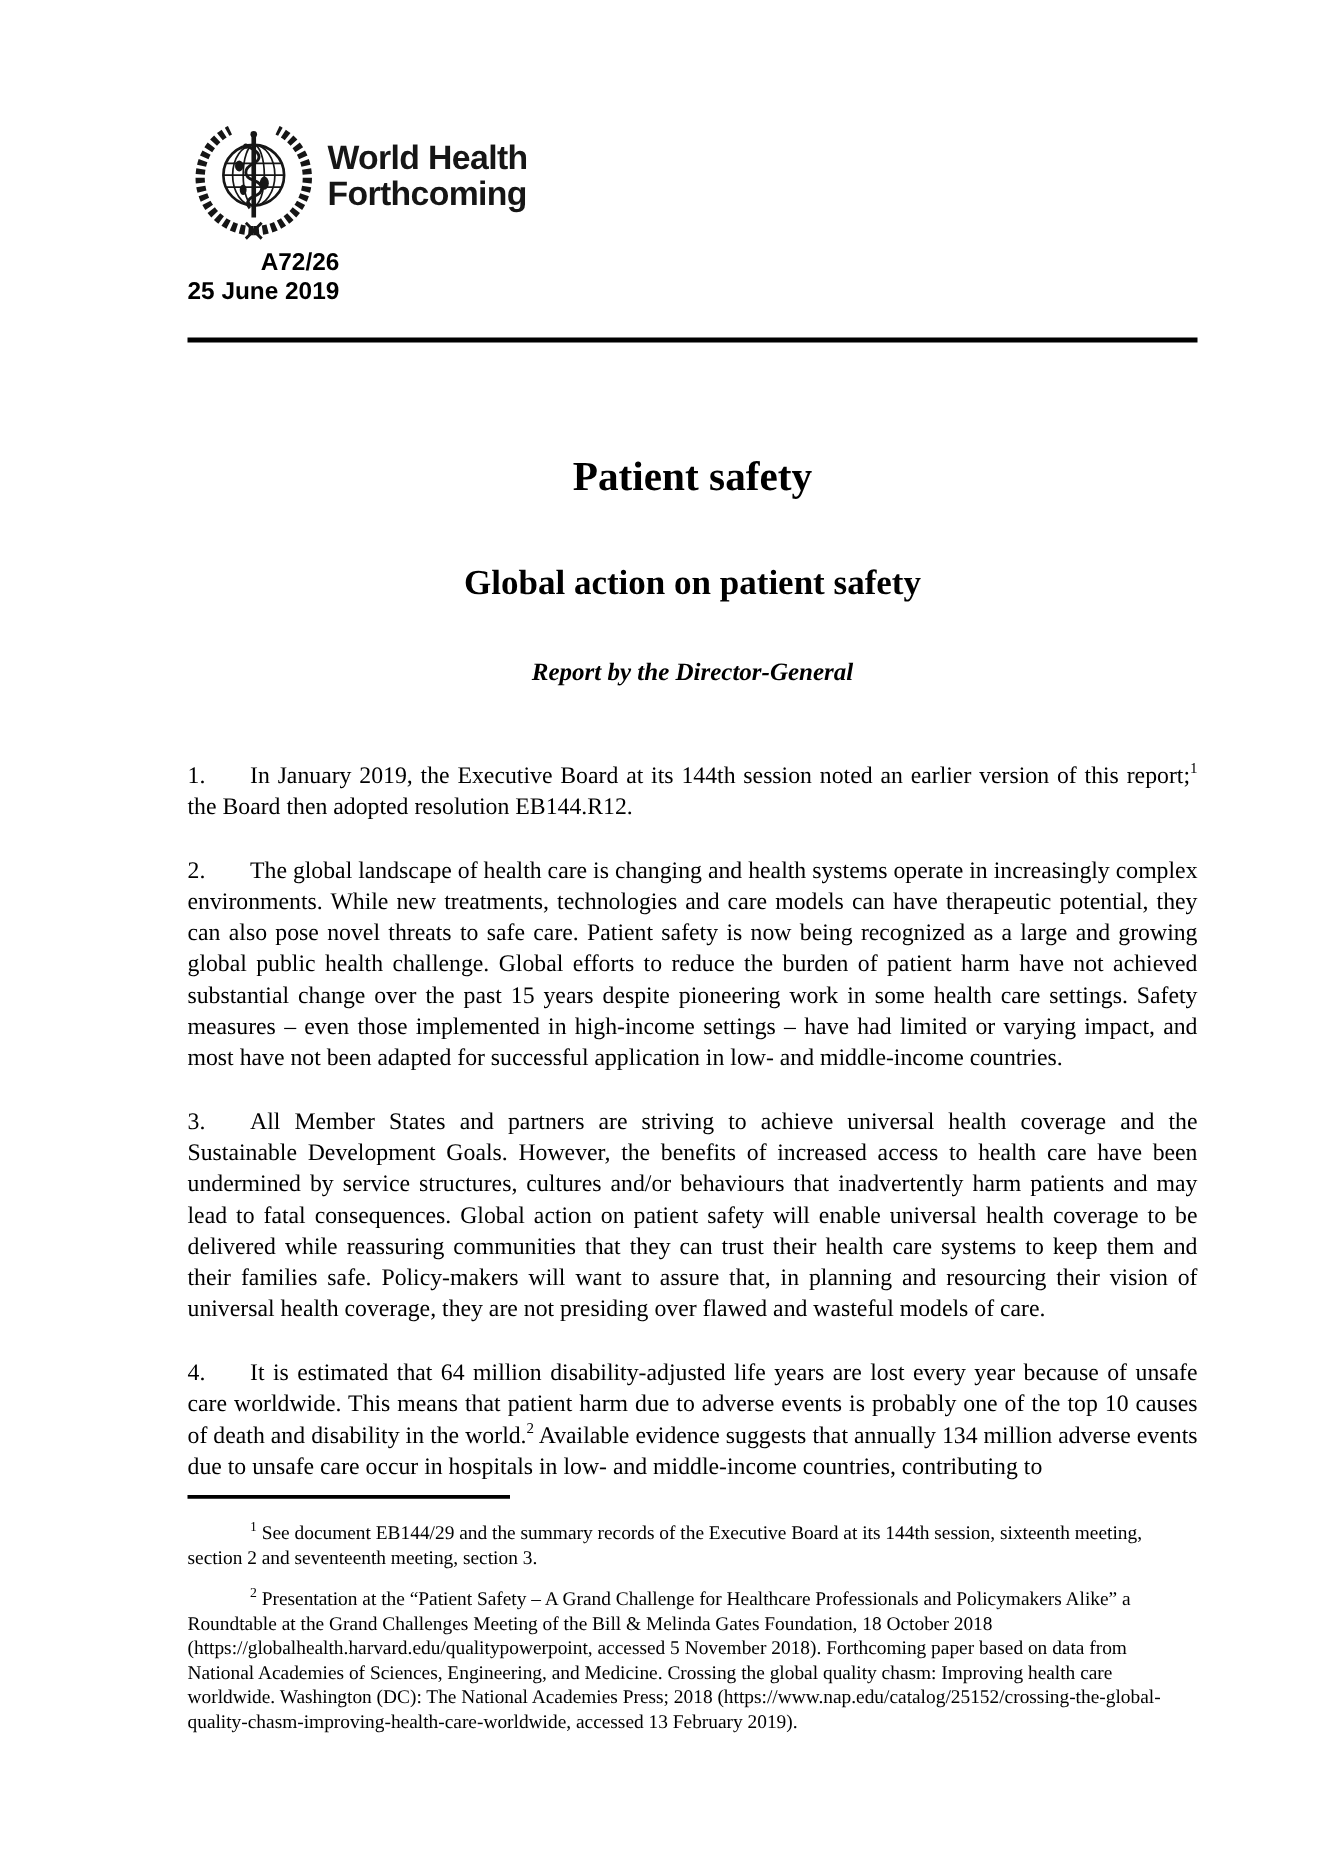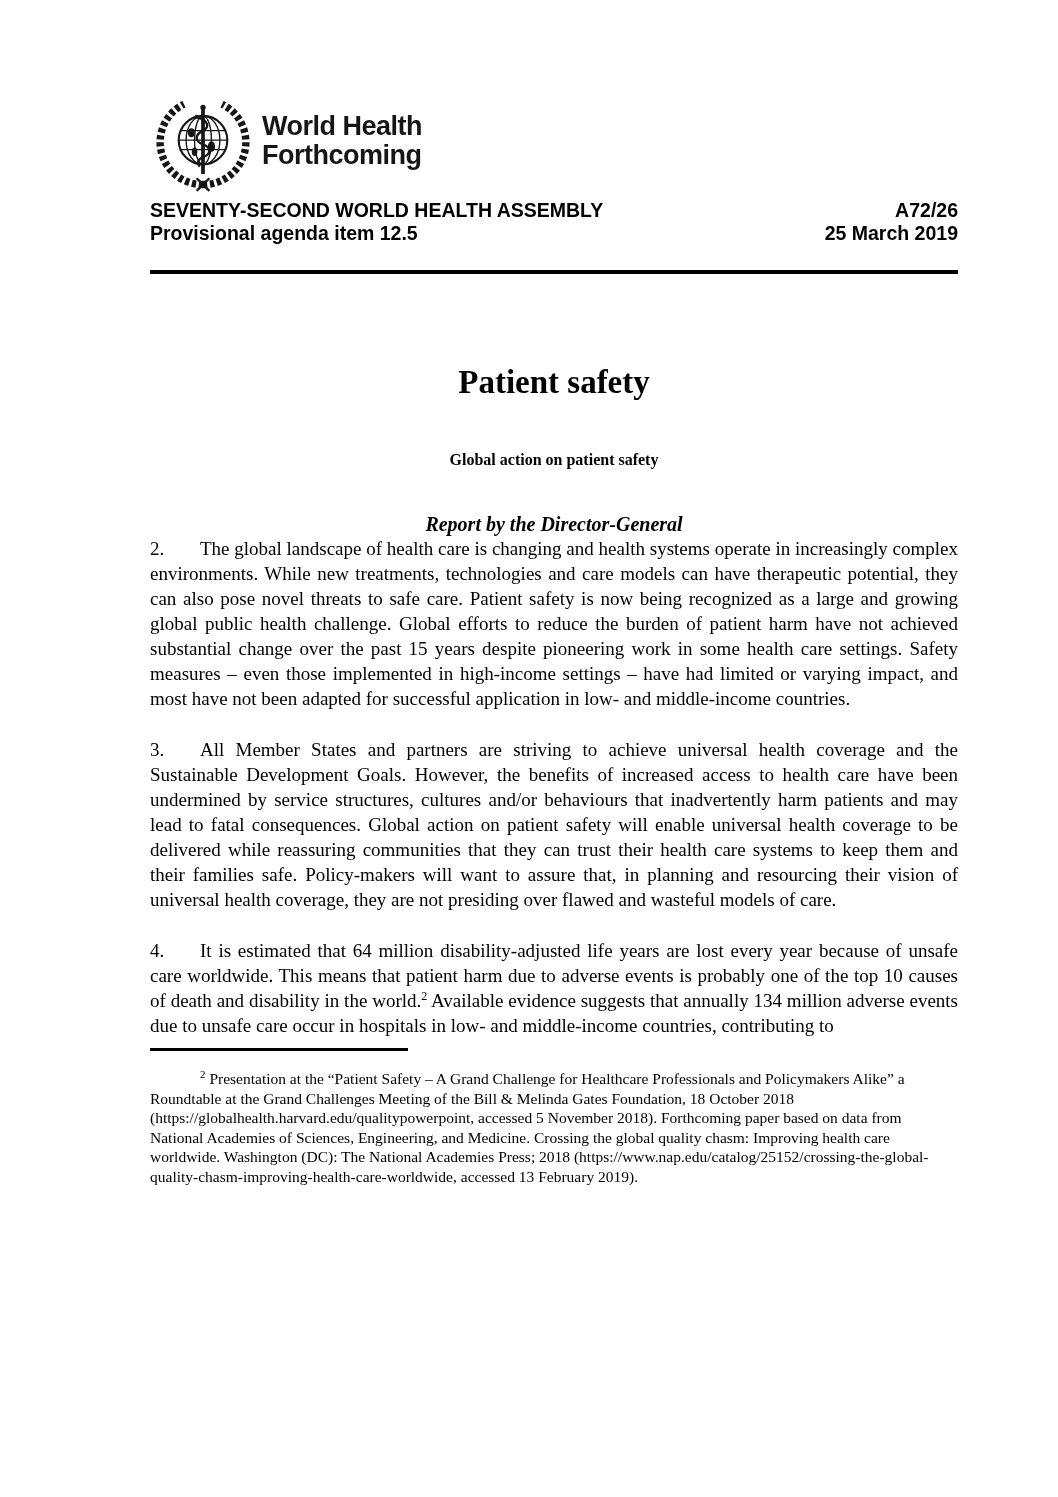--- a/index.html
+++ b/index.html
@@ -33,21 +33,21 @@
     margin-top: 6px;
     font-family: "Liberation Sans", sans-serif;
     font-weight: bold;
     font-size: 19.5px;
     line-height: 23px;
   }
   .meta-right { text-align: right; }
   .header-rule { border: 0; border-top: 4px solid #000; margin: 25px 0 0 0; }
   
   .doc-title    { font-size: 33px; font-weight: bold; text-align: center; margin: 90px 0 0 0; }
-  .doc-subtitle { font-size: 16px; font-weight: bold; text-align: center; margin: 50px 0 0 0; }
+  .doc-subtitle { font-size: 28px; font-weight: bold; text-align: center; margin: 50px 0 0 0; }
   .report-by    { font-size: 20px; font-weight: bold; text-align: center; margin: 44px 0 0 0; font-style: italic; }
   
   .body-para {
     font-size: 19px;
     line-height: 25px;
     text-align: justify;
     margin: 0 0 26px 0;
   }
   .body-para.first { margin-top: 58px; }
   .body-para.last { margin-bottom: 0; }
@@ -108,45 +108,43 @@
         <circle cx="44" cy="16" r="2" fill="#161616"></circle>
         <path d="M 44 16 C 56 20 56 26 50 29 C 42 33 42 39 50 42 C 58 45 58 51 50 54 C 45 56 44 60 47 63" fill="none" stroke="#161616" stroke-width="2.2"></path>
       </svg>
       <div class="org-name">
         <div>World Health</div>
         <div>Forthcoming</div>
       </div>
     </div>
 
     <div class="meta-row">
-      <div class="meta-left">
-        <div>SEVENTY-SECOND WORLD HEALTH ASSEMBLY</div>
-        <div>Provisional agenda item 12.5</div>
-      </div>
       <div class="meta-right">
         <div>A72/26</div>
-        <div>25 March 2019</div>
+        <div>25 June 2019</div>
       </div>
     </div>
 
     <hr class="header-rule">
   </header>
 
   <main>
     <h1 class="doc-title">Patient safety</h1>
     <h2 class="doc-subtitle">Global action on patient safety</h2>
     <h3 class="report-by">Report by the Director-General</h3>
 
+    <p class="body-para first"><span class="pnum">1.</span><span>In January 2019, the Executive Board at its 144th session noted an earlier version of this report;</span><sup>1</sup><span> the Board then adopted resolution EB144.R12.</span></p>
 
     <p class="body-para"><span class="pnum">2.</span><span>The global landscape of health care is changing and health systems operate in increasingly complex environments. While new treatments, technologies and care models can have therapeutic potential, they can also pose novel threats to safe care. Patient safety is now being recognized as a large and growing global public health challenge. Global efforts to reduce the burden of patient harm have not achieved substantial change over the past 15 years despite pioneering work in some health care settings. Safety measures – even those implemented in high-income settings – have had limited or varying impact, and most have not been adapted for successful application in low- and middle-income countries.</span></p>
 
     <p class="body-para"><span class="pnum">3.</span><span>All Member States and partners are striving to achieve universal health coverage and the Sustainable Development Goals. However, the benefits of increased access to health care have been undermined by service structures, cultures and/or behaviours that inadvertently harm patients and may lead to fatal consequences. Global action on patient safety will enable universal health coverage to be delivered while reassuring communities that they can trust their health care systems to keep them and their families safe. Policy-makers will want to assure that, in planning and resourcing their vision of universal health coverage, they are not presiding over flawed and wasteful models of care.</span></p>
 
 
     <p class="body-para last"><span class="pnum">4.</span><span>It is estimated that 64 million disability-adjusted life years are lost every year because of unsafe care worldwide. This means that patient harm due to adverse events is probably one of the top 10 causes of death and disability in the world.</span><sup>2</sup><span> Available evidence suggests that annually 134 million adverse events due to unsafe care occur in hospitals in low- and middle-income countries, contributing to</span></p>
   </main>
 
   <footer class="doc-footer">
     <hr class="footnote-rule">
+    <p class="footnote"><sup>1</sup> <span>See document EB144/29 and the summary records of the Executive Board at its 144th session, sixteenth meeting, section 2 and seventeenth meeting, section 3.</span></p>
     <p class="footnote"><sup>2</sup> <span>Presentation at the “Patient Safety – A Grand Challenge for Healthcare Professionals and Policymakers Alike” a Roundtable at the Grand Challenges Meeting of the Bill &amp; Melinda Gates Foundation, 18 October 2018 (https://globalhealth.harvard.edu/qualitypowerpoint, accessed 5 November 2018). Forthcoming paper based on data from National Academies of Sciences, Engineering, and Medicine. Crossing the global quality chasm: Improving health care worldwide. Washington (DC): The National Academies Press; 2018 (https://www.nap.edu/catalog/25152/crossing-the-global-quality-chasm-improving-health-care-worldwide, accessed 13 February 2019).</span></p>
   </footer>
 
 </div>
 
 </body></html>

